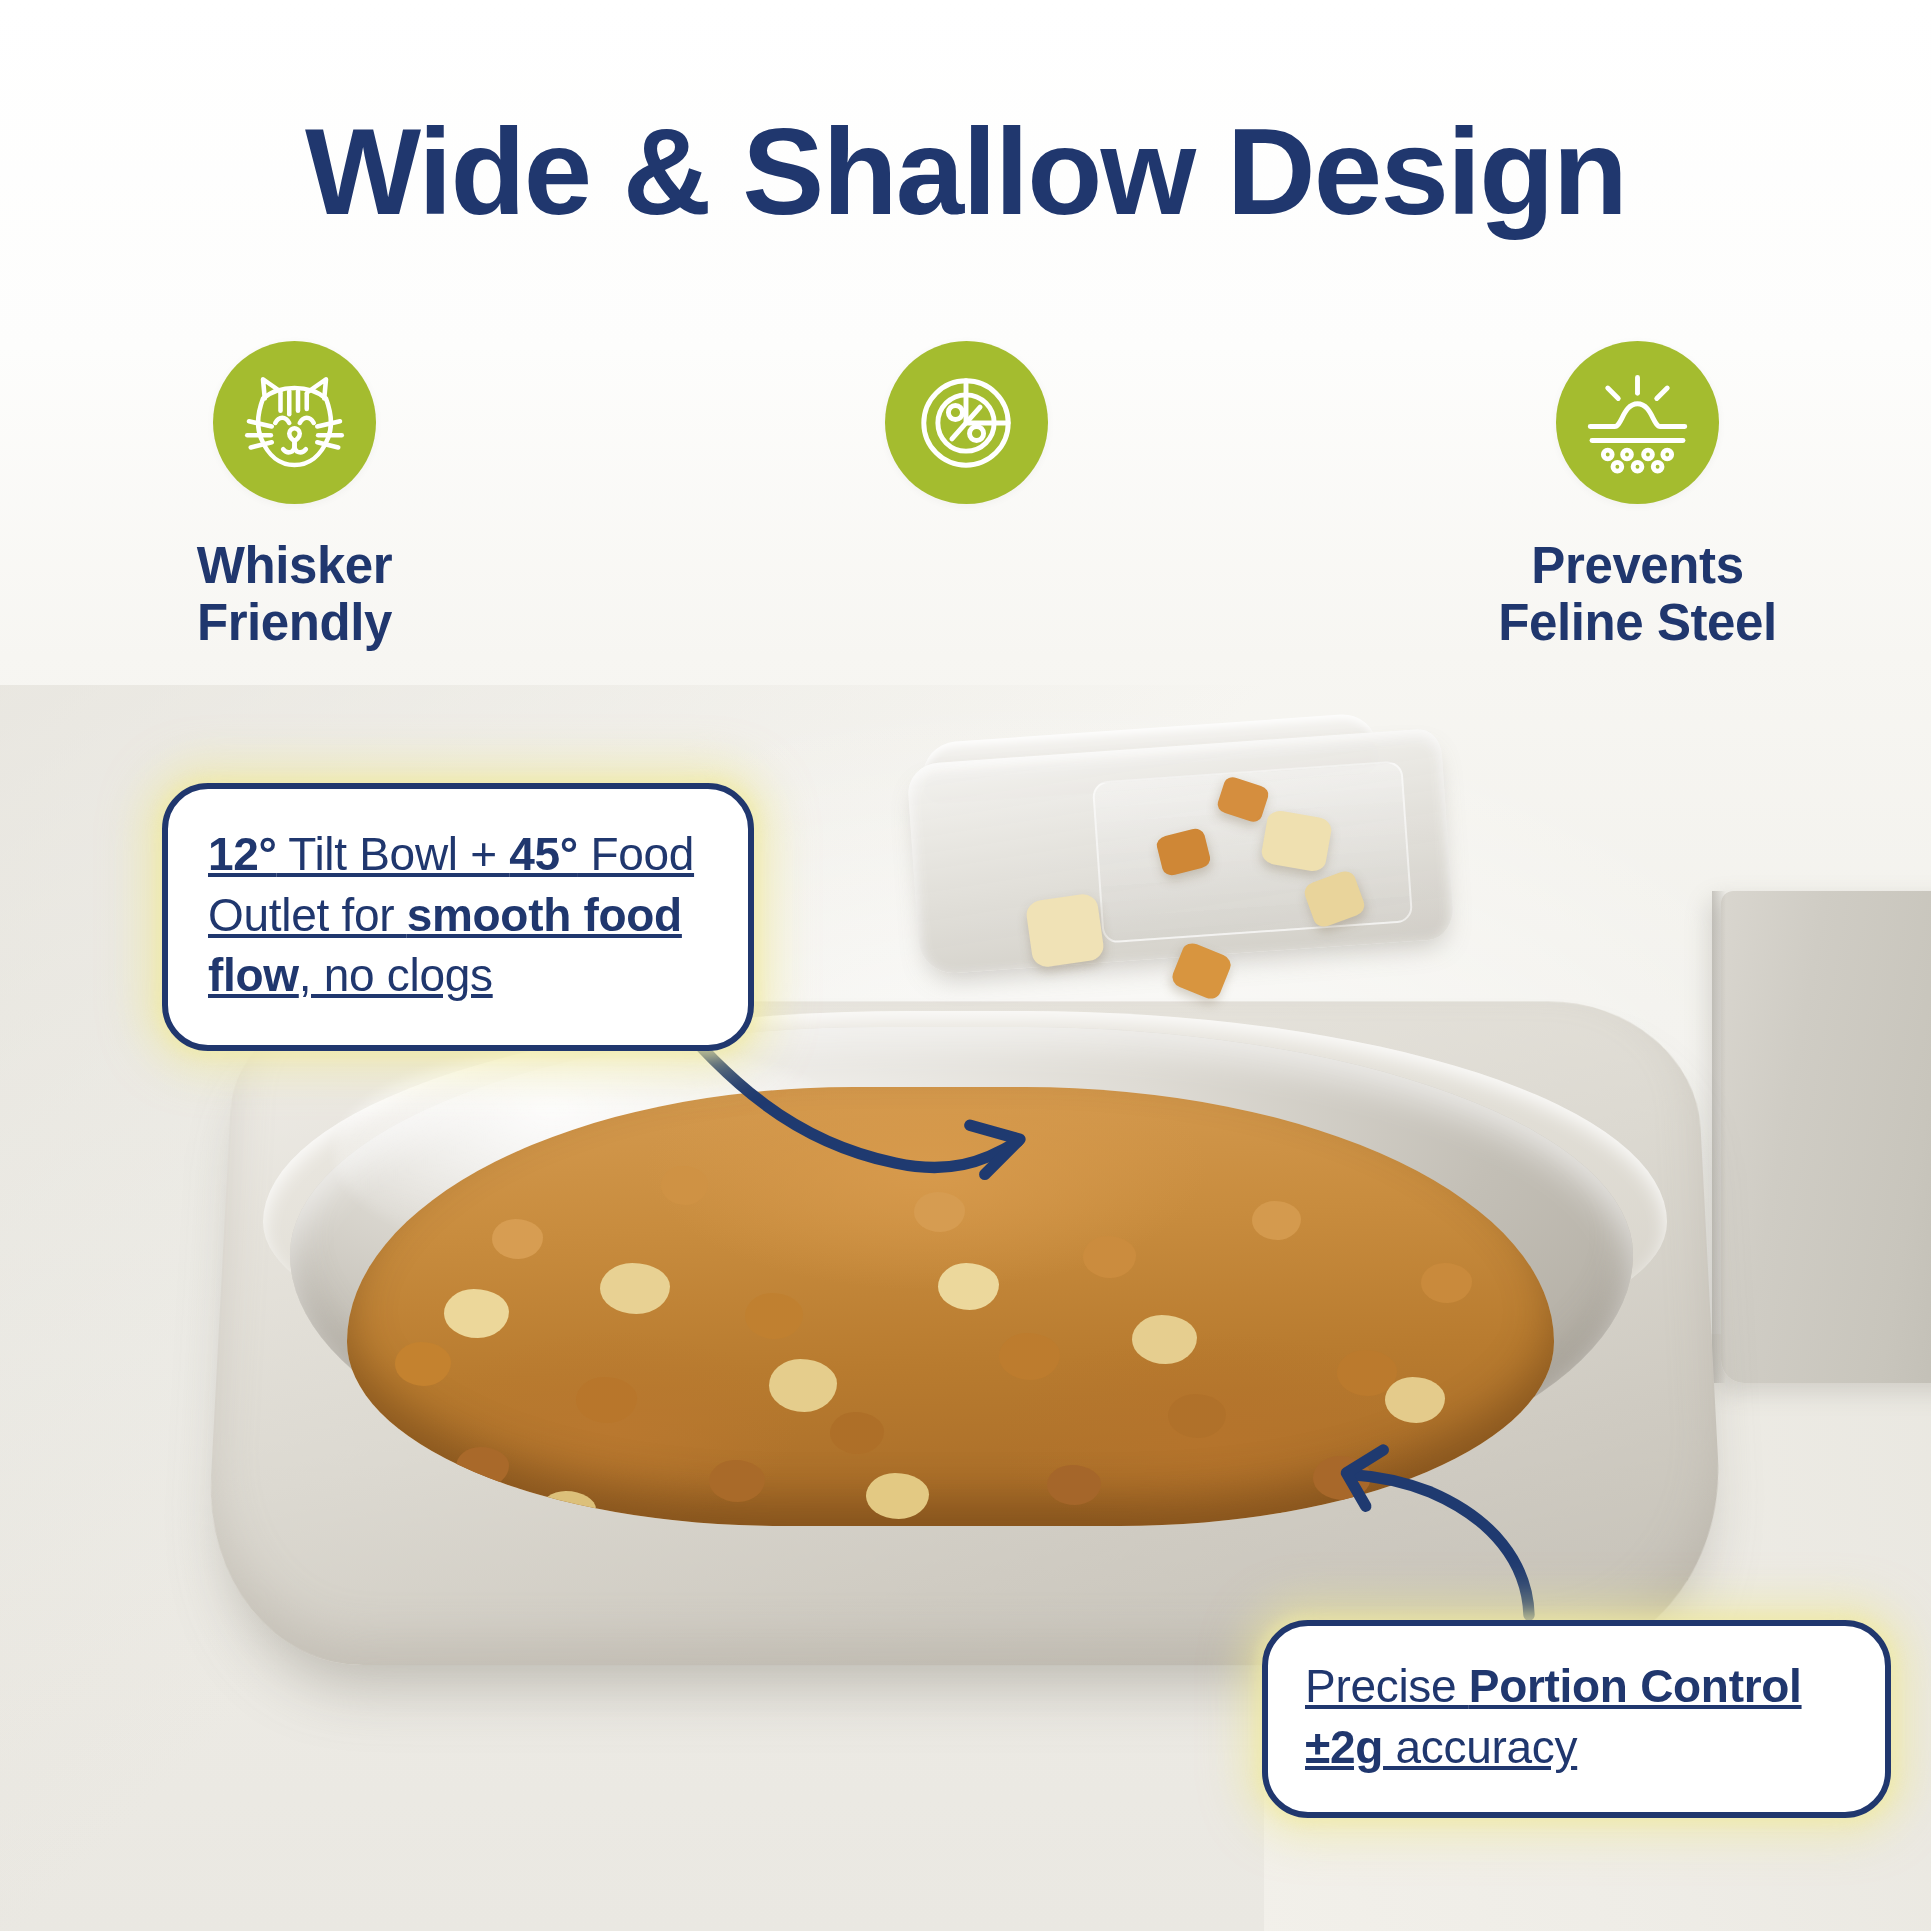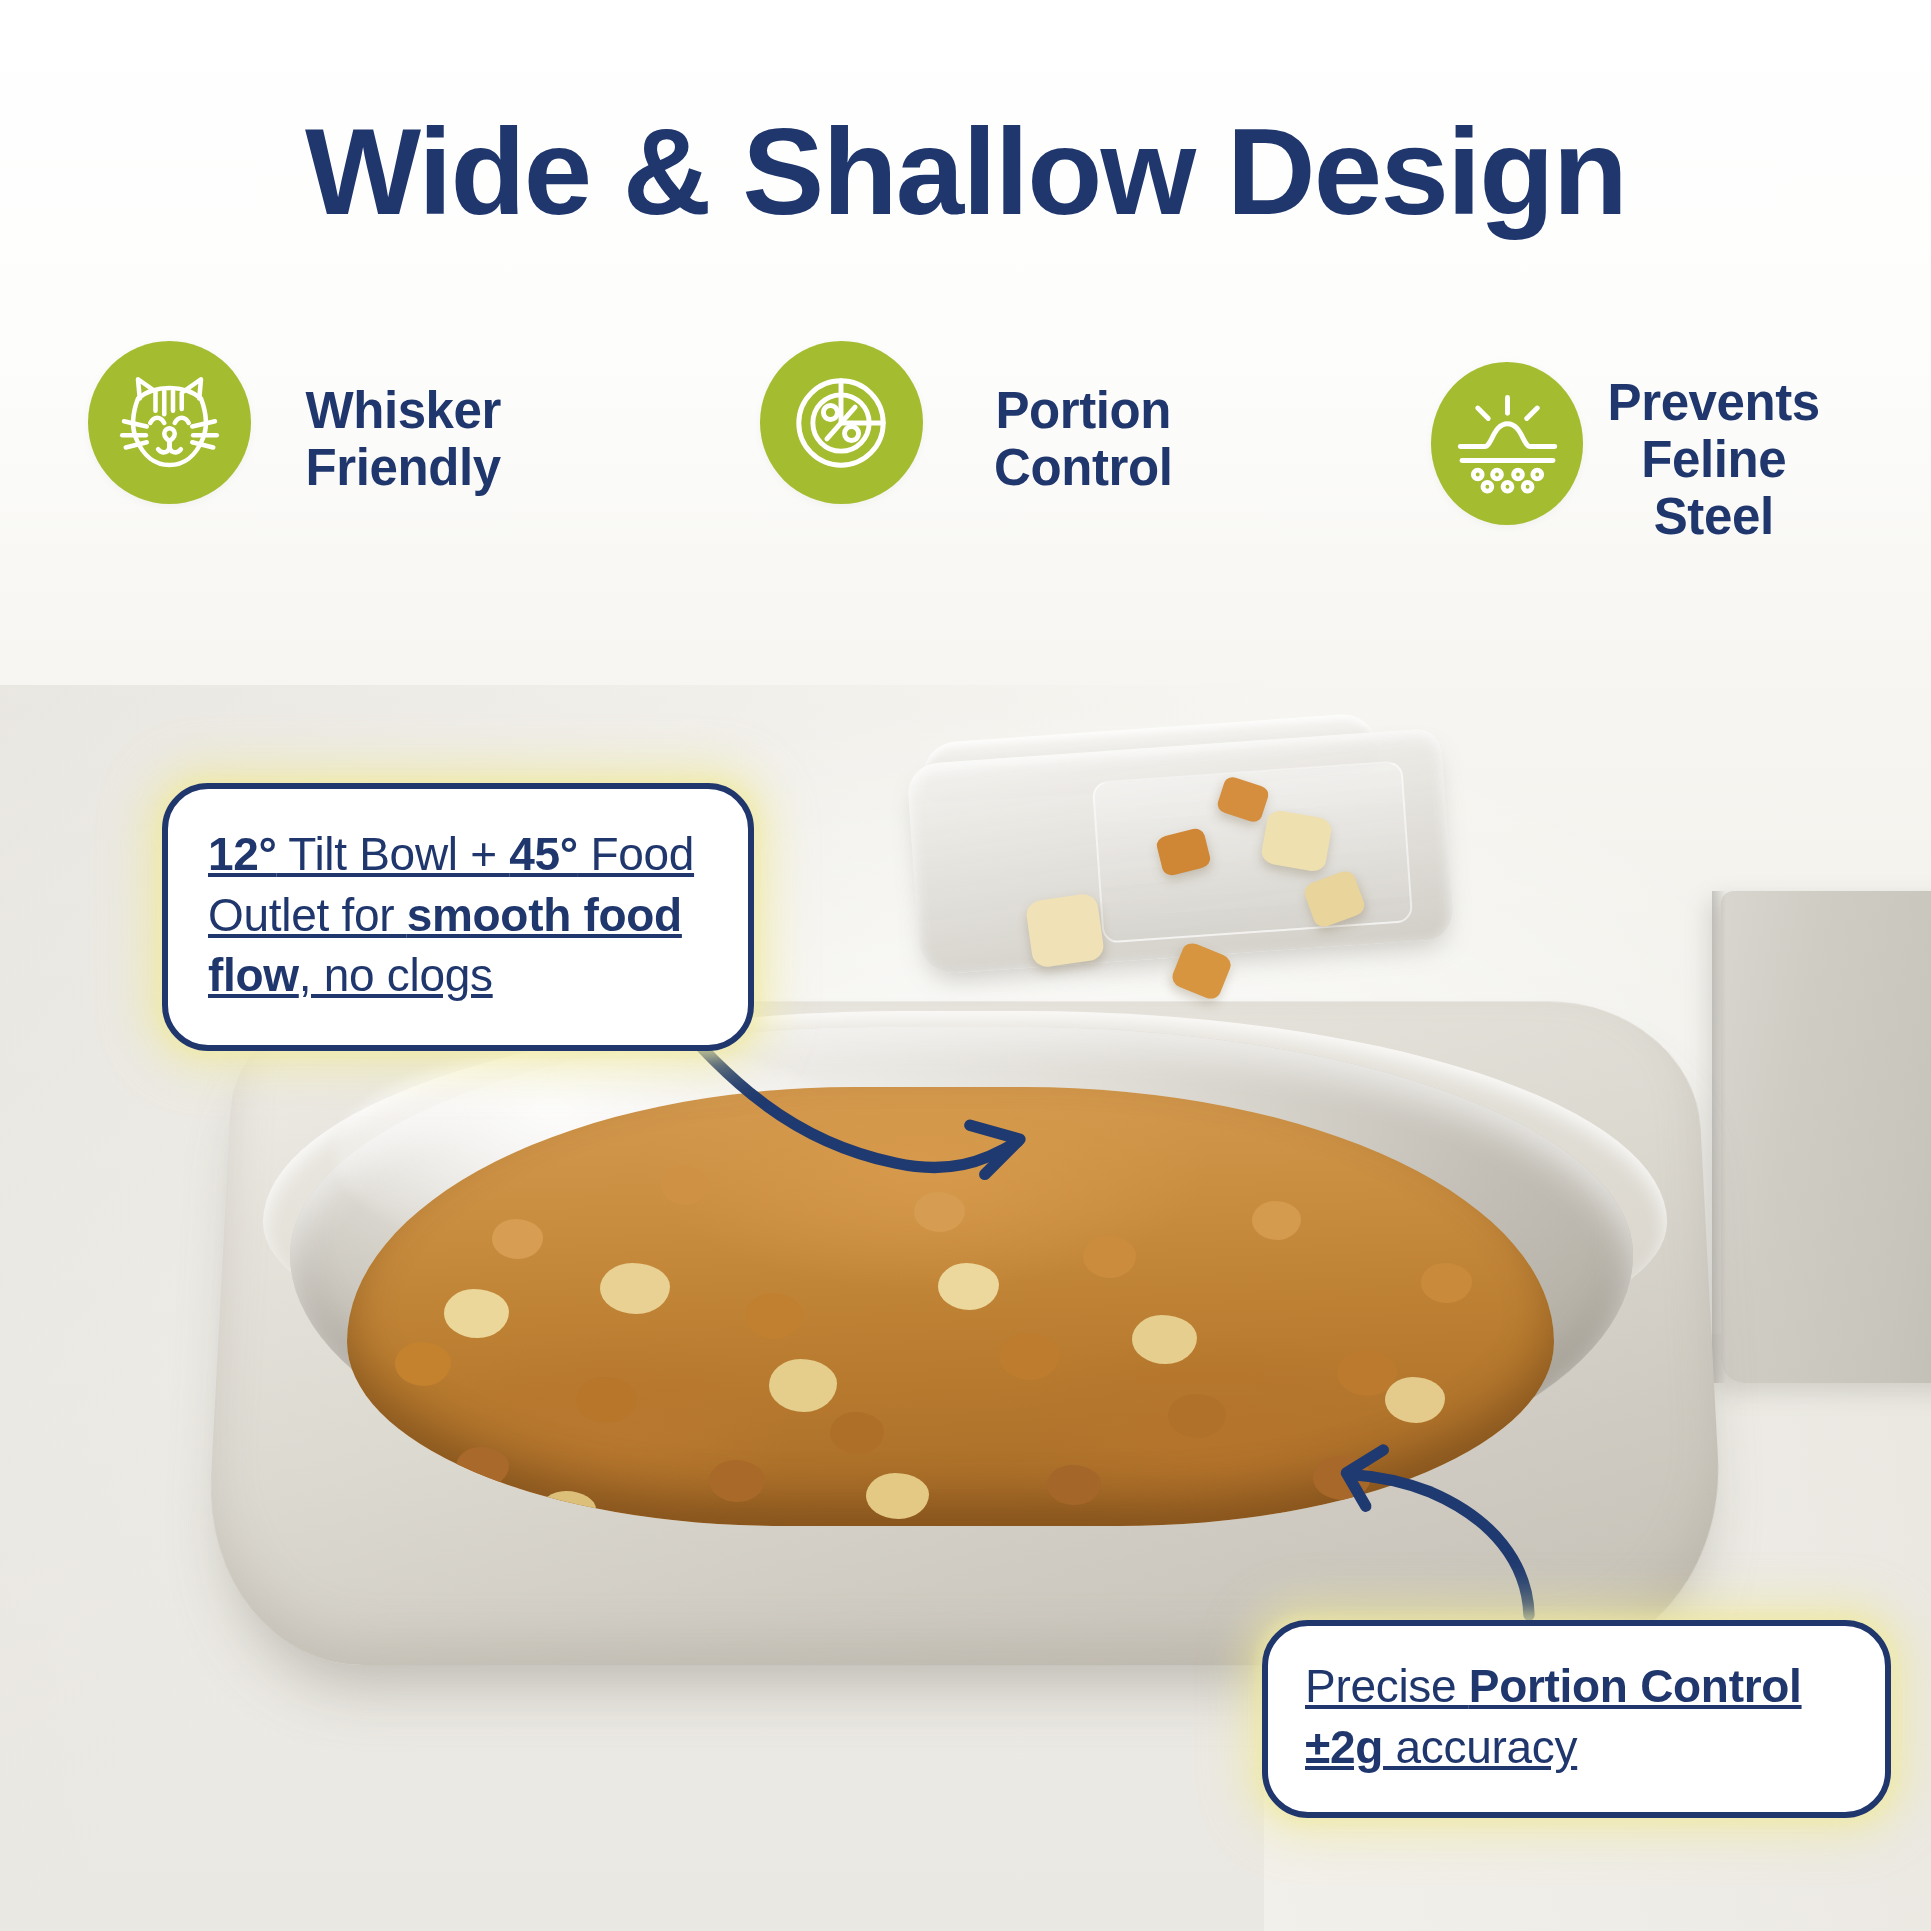--- a/index.html
+++ b/index.html
@@ -32,21 +32,21 @@
   .title{
     position:absolute;left:0;top:107px;width:1931px;text-align:center;
     font-size:123px;font-weight:700;letter-spacing:-1.8px;
     color:#20376e;line-height:1.05;
   }
   
   .features{
     position:absolute;left:88px;top:341px;width:1756px;
     display:flex;justify-content:space-between;align-items:flex-start;
   }
-  .feature{width:413px;display:flex;flex-direction:row;align-items:center;justify-content:space-between;}
+  .feature{width:413px;display:flex;flex-direction:column;align-items:center;justify-content:space-between;}
   .badge{
     width:163px;height:163px;border-radius:50%;
     background:#a4bc2f;
     display:flex;align-items:center;justify-content:center;
     box-shadow:0 1.8px 8.8px rgba(0,0,0,.04);
   }
   .badge svg{display:block;}
   .feature-label{
     margin-top:33px;text-align:center;color:#20376e;
     font-size:51px;font-weight:700;line-height:1.12;letter-spacing:-0.4px;
@@ -191,22 +191,20 @@
           <svg width="102" height="102" viewBox="0 0 116 116" fill="none" stroke="#ffffff" stroke-width="5.6" stroke-linecap="round" stroke-linejoin="round">
             <path d="M58 10 A48 48 0 1 0 106 58"></path>
             <path d="M58 10 L58 58 L106 58 A48 48 0 0 0 58 10 Z"></path>
             <circle cx="58" cy="58" r="32"></circle>
             <circle cx="46" cy="46" r="8"></circle>
             <circle cx="70" cy="70" r="8"></circle>
             <path d="M74 40 L42 76"></path>
           </svg>
         </span>
       </div>
-      <div class="feature-label">Portion
-Control</div>
     </div>
 
     <div class="feature">
       <div class="badge">
         <span>
           <svg width="105" height="102" viewBox="0 0 120 116" fill="none" stroke="#ffffff" stroke-width="5.6" stroke-linecap="round" stroke-linejoin="round">
             <path d="M60 6 L60 24"></path>
             <path d="M26 18 L38 30"></path>
             <path d="M94 18 L82 30"></path>
             <path d="M6 62 L34 62 C42 62 44 36 60 36 C76 36 78 62 86 62 L114 62"></path>

